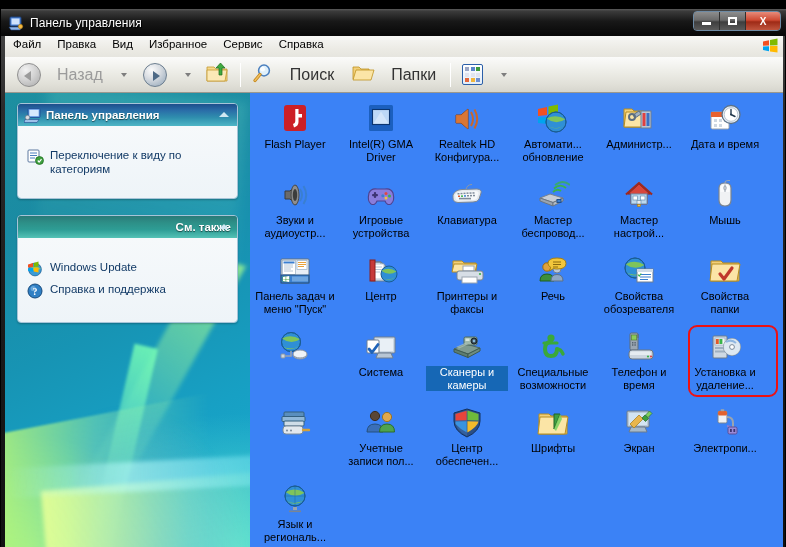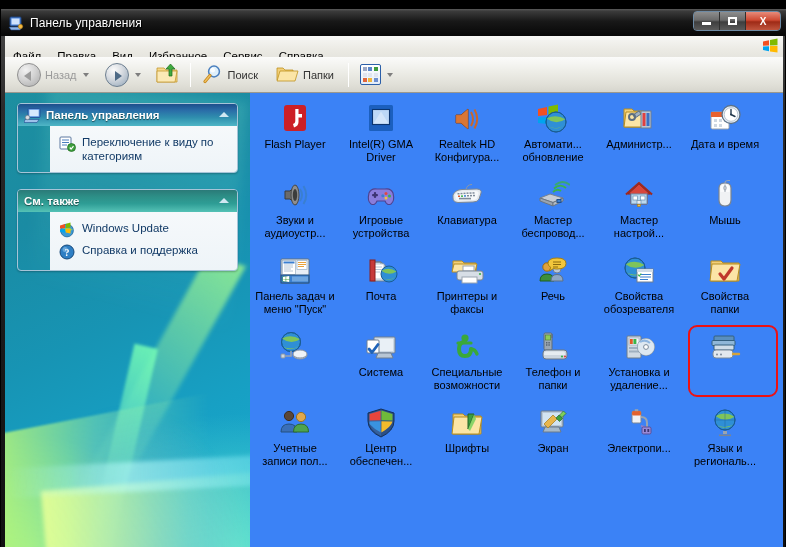--- a/index.html
+++ b/index.html
@@ -49,41 +49,41 @@
     width:34px; border-right:none;
     background:linear-gradient(180deg,#e88b7a 0%,#cf4a33 45%,#9e2a16 55%,#c0553e 100%);
   }
   .glyph-min { display:block; width:9px; height:3px; background:#fff; margin-top:5px; }
   .glyph-max { display:block; width:9px; height:8px; border:2px solid #fff; }
 
   
   #menubar {
     position:absolute; left:4px; top:27px; width:778px; height:29px;
     background:linear-gradient(180deg,#f7f7f5 0%,#ebeae4 48%,#e2e1da 100%);
-    display:flex; align-items:flex-end;
+    display:flex; align-items:flex-start;
     border-bottom:1px solid #b9b6ae;
   }
   .menu-item {
     padding:2px 8px; font-size:11.5px; color:#000; cursor:default;
     font-family:"Liberation Sans",sans-serif;
   }
   #menu-flag {
     position:absolute; right:3px; top:1px; width:20px; height:18px;
   }
 
   
   #toolbar {
     position:absolute; left:4px; top:48px; width:778px; height:36px;
     background:linear-gradient(180deg,#fbfbfa 0%,#ececE6 45%,#e0dfd7 80%,#d6d5cd 100%);
     display:flex; align-items:center; border-bottom:1px solid #9a988f;
   }
   .tb-sep { width:1px; height:24px; background:#c2c0b7; border-right:1px solid #fff; margin:0 5px; }
   .tb-btn {
-    display:flex; align-items:center; gap:4px; padding:3px 5px; height:28px;
-    color:#333; font-size:11px; border:1px solid transparent; border-radius:3px;
+    display:flex; align-items:center; gap:16px; padding:3px 5px; height:28px;
+    color:#333; font-size:16px; border:1px solid transparent; border-radius:3px;
   }
   .tb-btn.disabled { color:#9b9b9b; }
   .tb-btn .lbl { white-space:nowrap; }
   .tb-arrow { width:0;height:0;border-left:3.5px solid transparent;border-right:3.5px solid transparent;border-top:4px solid #7e7e7e; margin-left:2px;}
 
   .nav-circle { width:24px;height:24px;border-radius:50%; position:relative;
      background:radial-gradient(circle at 35% 28%, #f2f2f2 0%, #d4d4d4 45%, #a9a9a9 100%);
      border:1px solid #8f8f8f; }
   .nav-circle.active { background:radial-gradient(circle at 35% 28%, #fbfbfb 0%, #d9dde2 40%, #8fa3b6 100%); border-color:#6d7f90;}
   .nav-circle::after {
@@ -141,29 +141,29 @@
     box-shadow:0 1px 2px rgba(0,0,0,0.25);
     border:1px solid #a6c4d8;
   }
   .panel-head {
     height:22px; display:flex; align-items:center; padding:0 6px;
     background:linear-gradient(180deg,#1d4f8c 0%, #2a6ea8 30%, #2f8fae 62%, #4fb6c6 100%);
     position:relative;
   }
   .panel-head.teal {
     background:linear-gradient(180deg,#2a7a78 0%, #2d8f87 30%, #2e9d95 62%, #55c2b6 100%);
+    justify-content:flex-end;
   }
   .panel-head .ph-icon { width:18px;height:16px;margin-right:4px;flex:none; position:relative;}
   .panel-head .ph-title { color:#fff; font-size:11.5px; font-weight:bold; text-shadow:0 1px 1px rgba(0,0,0,0.55); }
   .ph-chev { position:absolute; right:8px; top:8px; width:0;height:0;
     border-left:5px solid transparent;border-right:5px solid transparent;border-bottom:5px solid #cfe7f2;}
   .panel-body {
     background:linear-gradient(180deg,#f6f9fb 0%, #eef4f8 100%);
-    padding:7px 8px;
-    margin-left:32px;
+    padding:20px 8px;
   }
   .panel-link {
     display:flex; align-items:flex-start; gap:6px; padding:2px 0; color:#123a66; font-size:11.5px;
     line-height:14px;
   }
   .panel-link .pl-ic { width:18px;height:18px;flex:none; position:relative; }
   .panel-link .pl-tx { max-width:180px; }
 
   
   #content {
@@ -543,21 +543,21 @@
             <div class="cp-ico"><svg width="34" height="32" viewBox="0 0 34 32">
                 <path d="M7 7 h10 l6 5 v14 H7 z" fill="#e8edf3" stroke="#6b7c8c"></path>
   <path d="M7 7 h10 v5 h6" fill="none" stroke="#6b7c8c"></path>
   <rect x="9" y="9" width="11" height="15" fill="#fff" stroke="#9ab0c4" stroke-width="0.7"></rect>
   <path d="M10 12h8M10 14.5h8M10 17h6" stroke="#b6c6d6"></path>
   <rect x="6" y="5" width="5" height="21" fill="#c73a3a" stroke="#8c1f1f"></rect>
   <circle cx="25" cy="19" r="8" fill="#2f8fd6" stroke="#1a5d93"></circle>
   <path d="M17.4 15.8 Q25 11.6 32.6 16.4 Q25 21.6 17.4 15.8" fill="#7fc45a"></path>
   <path d="M18.6 22.4 Q25 26.3 31.4 22 Q25 27.3 18.6 22.4" fill="#7fc45a"></path>
               </svg></div>
-            <div class="cp-lbl">Почта</div>
+            <div class="cp-lbl">Центр</div>
           </div>
           <div class="cp-item">
             <div class="cp-ico"><svg width="34" height="32" viewBox="0 0 34 32">
                 <path d="M3 6 h9 l2 2 h12 v8 H3 z" fill="#f2cf79" stroke="#b78e21"></path>
   <path d="M4 9 h23 l-2 8 H2 z" fill="#fbe5a6" stroke="#b78e21"></path>
   <rect x="13" y="11" width="11" height="5" fill="#fff" stroke="#9aa4b0"></rect>
   <path d="M9 16 h22 q2 0 2 2 v5 q0 2-2 2 H9 q-2 0-2-2 v-5 q0-2 2-2z" fill="#d7dee6" stroke="#7a8592"></path>
   <rect x="12" y="22" width="15" height="6" fill="#fff" stroke="#9aa4b0"></rect>
   <circle cx="30" cy="19" r="1.1" fill="#3ab44a"></circle>
               </svg></div>
@@ -610,41 +610,54 @@
           <div class="cp-item">
             <div class="cp-ico"><svg width="34" height="32" viewBox="0 0 34 32">
                 <rect x="10" y="6" width="21" height="16" rx="1" fill="#cdd9e4" stroke="#6f7f92"></rect>
   <rect x="12" y="8" width="17" height="12" fill="#e9f0f6"></rect>
   <path d="M14 22 h13 l2 5 H12 z" fill="#b8c6d4" stroke="#6f7f92"></path>
   <rect x="3" y="9" width="12" height="13" rx="1" fill="#fff" stroke="#6f7f92"></rect>
   <path d="M5 18 l3 3.5 6-8" stroke="#1f63b8" stroke-width="2.8" fill="none" stroke-linecap="round" stroke-linejoin="round"></path>
               </svg></div>
             <div class="cp-lbl">Система</div>
           </div>
+          <div class="cp-item selected" id="sel-cell">
+            <div class="cp-ico"><svg width="34" height="32" viewBox="0 0 34 32">
+                <path d="M4 18 L16 13 L30 17 L18 23 Z" fill="#7f9a8e" stroke="#4f6a5f"></path>
+  <path d="M4 18 v3 L18 26.5 v-3.5 z" fill="#5d7d70" stroke="#3e5a4e"></path>
+  <path d="M18 23 L30 17 v3 L18 26.5 z" fill="#6e8d80" stroke="#3e5a4e"></path>
+  <rect x="14" y="6" width="13" height="8" rx="1.5" fill="#9fb8ab" stroke="#4f6a5f"></rect>
+  <circle cx="24" cy="10" r="3" fill="#33424b" stroke="#1b262c"></circle>
+  <circle cx="24" cy="10" r="1.4" fill="#86b6d8"></circle>
+  <rect x="15.5" y="7.5" width="4" height="2.5" fill="#d6e4db"></rect>
+  <path d="M6 16 l9-4 3 1.5 -9 4z" fill="#b7cbc0" opacity="0.6"></path>
+              </svg></div>
+            <div class="cp-lbl">Сканеры и камеры</div>
+          </div>
           <div class="cp-item">
             <div class="cp-ico"><svg width="34" height="32" viewBox="0 0 34 32">
                 <circle cx="15" cy="7" r="3.6" fill="#3aa83a"></circle>
   <path d="M15 11 q-6 0-6 7 q0 7 6 7 q6 0 6-7" fill="none" stroke="#3aa83a" stroke-width="4" stroke-linecap="round"></path>
   <path d="M21 18 q4 0 6 5" fill="none" stroke="#3aa83a" stroke-width="3.4" stroke-linecap="round"></path>
   <path d="M8 12 h13" stroke="#3aa83a" stroke-width="3.2" stroke-linecap="round"></path>
               </svg></div>
             <div class="cp-lbl">Специальные возможности</div>
           </div>
           <div class="cp-item">
             <div class="cp-ico"><svg width="34" height="32" viewBox="0 0 34 32">
                 <rect x="8" y="2" width="8" height="17" rx="1.5" fill="#9aa6b2" stroke="#5f6c79"></rect>
   <rect x="9.3" y="4" width="5.4" height="5" fill="#8ecb5a" stroke="#4e7c2c" stroke-width="0.6"></rect>
   <path d="M10 11h1.4v1.4H10zM12.4 11h1.4v1.4h-1.4zM10 13.3h1.4v1.4H10zM12.4 13.3h1.4v1.4h-1.4z" fill="#56636f"></path>
   <path d="M16 3 v4" stroke="#5f6c79" stroke-width="1.2"></path>
   <path d="M10 19 h18 q3 0 3 3 v3 q0 3-3 3 H10 q-3 0-3-3 v-3 q0-3 3-3z" fill="#cdd6df" stroke="#6c7885"></path>
   <path d="M10 20.5 h17 q2 0 2 2 v1.5 H8 v-1.5 q0-2 2-2z" fill="#e6ecf1"></path>
   <circle cx="26" cy="25.5" r="1.1" fill="#3ab44a"></circle>
                 <circle cx="29" cy="25.5" r="1.1" fill="#e04646"></circle>
               </svg></div>
-            <div class="cp-lbl">Телефон и папки</div>
+            <div class="cp-lbl">Телефон и время</div>
           </div>
           <div class="cp-item">
             <div class="cp-ico"><svg width="34" height="32" viewBox="0 0 34 32">
                 <rect x="5" y="5" width="14" height="22" rx="1" fill="#cfd9e3" stroke="#6d7d8d"></rect>
   <rect x="7" y="7" width="10" height="7" fill="#f5f8fa" stroke="#9aaabb" stroke-width="0.7"></rect>
   <rect x="7.8" y="8" width="3" height="5" fill="#e05a2b"></rect>
   <rect x="11.4" y="8" width="3" height="5" fill="#3ab44a"></rect>
   <rect x="7" y="16" width="10" height="2" fill="#9fb0c0"></rect>
   <rect x="7" y="19.5" width="10" height="2" fill="#9fb0c0"></rect>
   <circle cx="24" cy="16" r="8.5" fill="#e8eef4" stroke="#7a8a9a"></circle>

